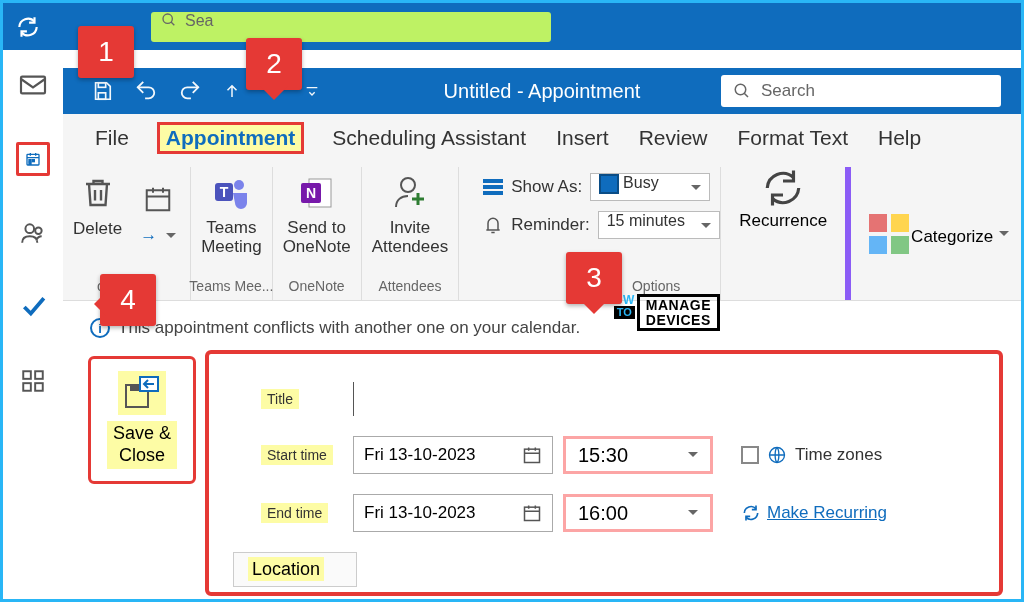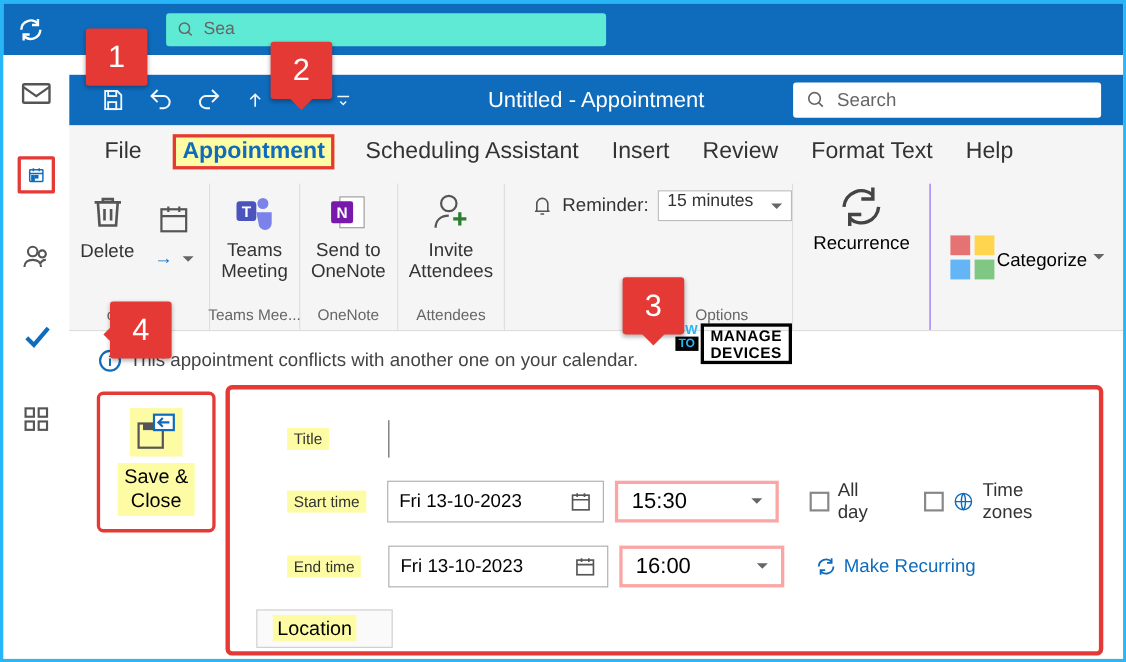--- a/index.html
+++ b/index.html
@@ -9,21 +9,21 @@
 
 
 .sidebar { position: absolute; left: 3px; top: 50px; width: 60px; height: 548px; background: #fff; display: flex; flex-direction: column; align-items: center; padding-top: 18px; gap: 40px; }
 .sidebar-icon { width: 34px; height: 34px; display: flex; align-items: center; justify-content: center; color: #555; }
 .sidebar-icon.active { color: #0F6CBD; }
 .sidebar-icon.active-box { border: 3px solid #E53935; border-radius: 2px; padding: 8px 6px; }
 
 
 .top-strip { position: absolute; left: 3px; top: 3px; width: 1018px; height: 47px; background: #0F6CBD; display: flex; align-items: center; padding: 0 12px; gap: 20px; }
 .top-strip .sync-icon { color: #fff; }
-.top-search { margin-left: 90px; width: 400px; height: 30px; background: #5eead4; border-radius: 3px; display: flex; align-items: center; padding: 0 10px; color: #666; font-size: 16px; gap: 8px; }
+.top-search { margin-left: 90px; width: 400px; height: 30px; background: #bef264; border-radius: 3px; display: flex; align-items: flex-start; padding: 0 10px; color: #666; font-size: 16px; gap: 8px; }
 
 
 .ribbon-title { position: absolute; left: 63px; top: 68px; width: 958px; height: 46px; background: #0F6CBD; display: flex; align-items: center; color: #fff; }
 .ribbon-title .qat { display: flex; align-items: center; gap: 22px; margin-left: 28px; }
 .ribbon-title .qat-icon { color: #fff; opacity: 0.95; }
 .ribbon-title .win-title { position: absolute; left: 50%; transform: translateX(-50%); font-size: 20px; font-weight: 400; }
 .ribbon-title .search-box { position: absolute; right: 20px; width: 280px; height: 32px; background: #fff; border-radius: 3px; display: flex; align-items: center; padding: 0 12px; color: #666; font-size: 17px; gap: 10px; }
 
 
 .tabs { position: absolute; left: 63px; top: 114px; width: 958px; height: 47px; background: #F5F5F5; display: flex; align-items: center; padding-left: 30px; gap: 26px; font-size: 21px; color: #333; }
@@ -62,21 +62,21 @@
 
 .form-panel { position: absolute; left: 205px; top: 350px; width: 798px; height: 246px; border: 4px solid #E53935; border-radius: 6px; background: #fff; padding: 28px 20px 10px 24px; }
 .form-row { display: flex; align-items: center; margin-bottom: 20px; gap: 10px; }
 .form-label { width: 110px; font-size: 14px; color: #333; padding-left: 28px; }
 .form-label span { background: #fdfca5; padding: 2px 6px; }
 .title-input { flex: 1; height: 34px; border: none; border-left: 1px solid #555; font-size: 24px; padding-left: 6px; }
 .date-box { width: 200px; height: 38px; border: 1px solid #aaa; display: flex; align-items: center; justify-content: space-between; padding: 0 10px; font-size: 17px; }
 .time-box { width: 150px; height: 38px; border: 3px solid #fca5a5; display: flex; align-items: center; justify-content: space-between; padding: 12px 12px; font-size: 20px; }
 .checkbox-item { display: flex; align-items: center; gap: 8px; font-size: 17px; color: #333; margin-left: 18px; }
 .cb { width: 18px; height: 18px; border: 2px solid #888; }
-.make-recurring { color: #0F6CBD; font-size: 17px; display: flex; align-items: center; gap: 6px; margin-left: 18px; }
+.make-recurring { color: #0F6CBD; font-size: 17px; display: flex; align-items: center; gap: 6px; margin-left: 18px; text-decoration: underline; }
 .loc-btn { border: 1px solid #ccc; background: #fafafa; padding: 6px 14px; font-size: 18px; width: 124px; text-align: left; }
 .loc-btn span { background: #fdfca5; padding: 2px 4px; }
 
 
 .callout { position: absolute; z-index: 200; }
 .callout .badge { width: 56px; height: 52px; background: #E53935; color: #fff; font-size: 28px; font-weight: 400; display: flex; align-items: center; justify-content: center; border-radius: 3px; box-shadow: 0 2px 4px rgba(0,0,0,0.3); }
 .callout .arrow-down { width: 0; height: 0; border: 14px solid transparent; border-top-color: #E53935; margin: -4px auto 0 auto; }
 .callout .arrow-left { position: absolute; left: -18px; top: 18px; width: 0; height: 0; border: 12px solid transparent; border-right-color: #E53935; }
 
 
@@ -271,32 +271,43 @@
       <span style="white-space:pre-line;line-height:1.1">Invite
 Attendees</span>
     </div>
     <div class="ribbon-group-label">Attendees</div>
   </div>
 
   <div class="ribbon-group" style="width:262px; align-items:flex-start">
     <div class="opts-group">
       <div class="opt-row">
         <span>
+          <svg width="20" height="16" viewBox="0 0 20 16">
+              <rect width="20" height="4" fill="#0F6CBD"></rect>
+              <rect y="6" width="20" height="4" fill="#0F6CBD"></rect>
+              <rect y="12" width="20" height="4" fill="#0F6CBD"></rect>
+            </svg>
+        </span>
+        <span>Show As:</span>
+        <div class="opt-select" style="min-width:120px"><span class="busy-swatch"></span><span>Busy</span></div>
+      </div>
+      <div class="opt-row">
+        <span>
           <svg width="20" height="20" viewBox="0 0 24 24" fill="none" stroke="#555" stroke-width="1.8">
               <path d="M6 18V10a6 6 0 0 1 12 0v8M4 18h16M10 21h4"></path>
             </svg>
         </span>
         <span>Reminder:</span>
         <div class="opt-select" style="min-width:122px"><span>15 minutes</span></div>
       </div>
     </div>
     <div class="ribbon-group-label" style="right:40px">Options</div>
   </div>
 
-  <div class="recur-col" style="border-right:1px solid #8b5cf6">
+  <div class="recur-col" style="border-right:6px solid #8b5cf6">
     <svg width="42" height="42" viewBox="0 0 24 24" fill="none" stroke="#444" stroke-width="1.8">
         <path d="M3 12a9 9 0 0 1 15-6M21 12a9 9 0 0 1-15 6"></path>
         <path d="M18 2v6h-6M6 22v-6h6"></path>
       </svg>
     <span>Recurrence</span>
   </div>
 
   <div class="cat-col" style="border-right:1px solid #ddd">
     <div class="cat-swatches">
       <span style="background:#E57373"></span>
@@ -347,24 +358,20 @@
           <rect x="3" y="5" width="18" height="16"></rect>
           <path d="M3 10h18M8 3v4M16 3v4"></path>
         </svg>
     </div>
     <div class="time-box">
       <span>15:30</span>
       <span class="dropdown-caret"></span>
     </div>
     <div class="checkbox-item">
       <span class="cb"></span>
-      <span>All day</span>
-    </div>
-    <div class="checkbox-item">
-      <span class="cb"></span>
       <svg width="20" height="20" viewBox="0 0 24 24" fill="none" stroke="#0F6CBD" stroke-width="1.6">
           <circle cx="12" cy="12" r="9"></circle>
           <path d="M3 12h18M12 3c3 3 3 15 0 18M12 3c-3 3-3 15 0 18"></path>
         </svg>
       <span>Time zones</span>
     </div>
   </div>
   <div class="form-row">
     <div class="form-label"><span>End time</span></div>
     <div class="date-box">

